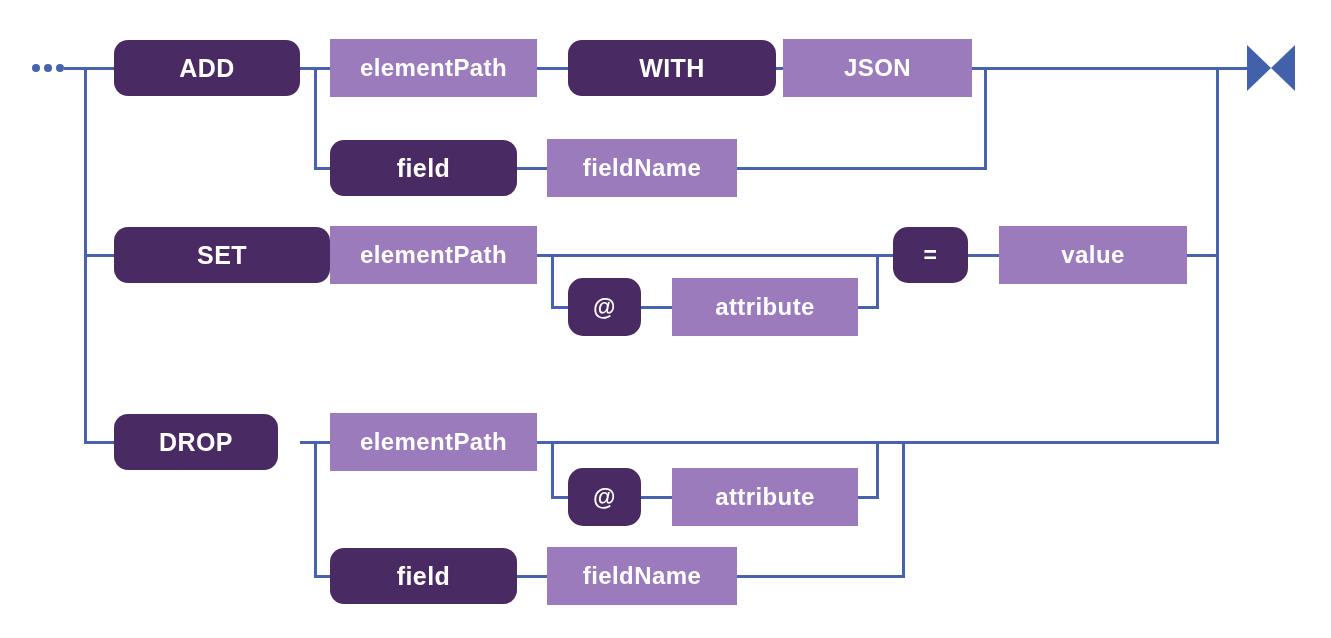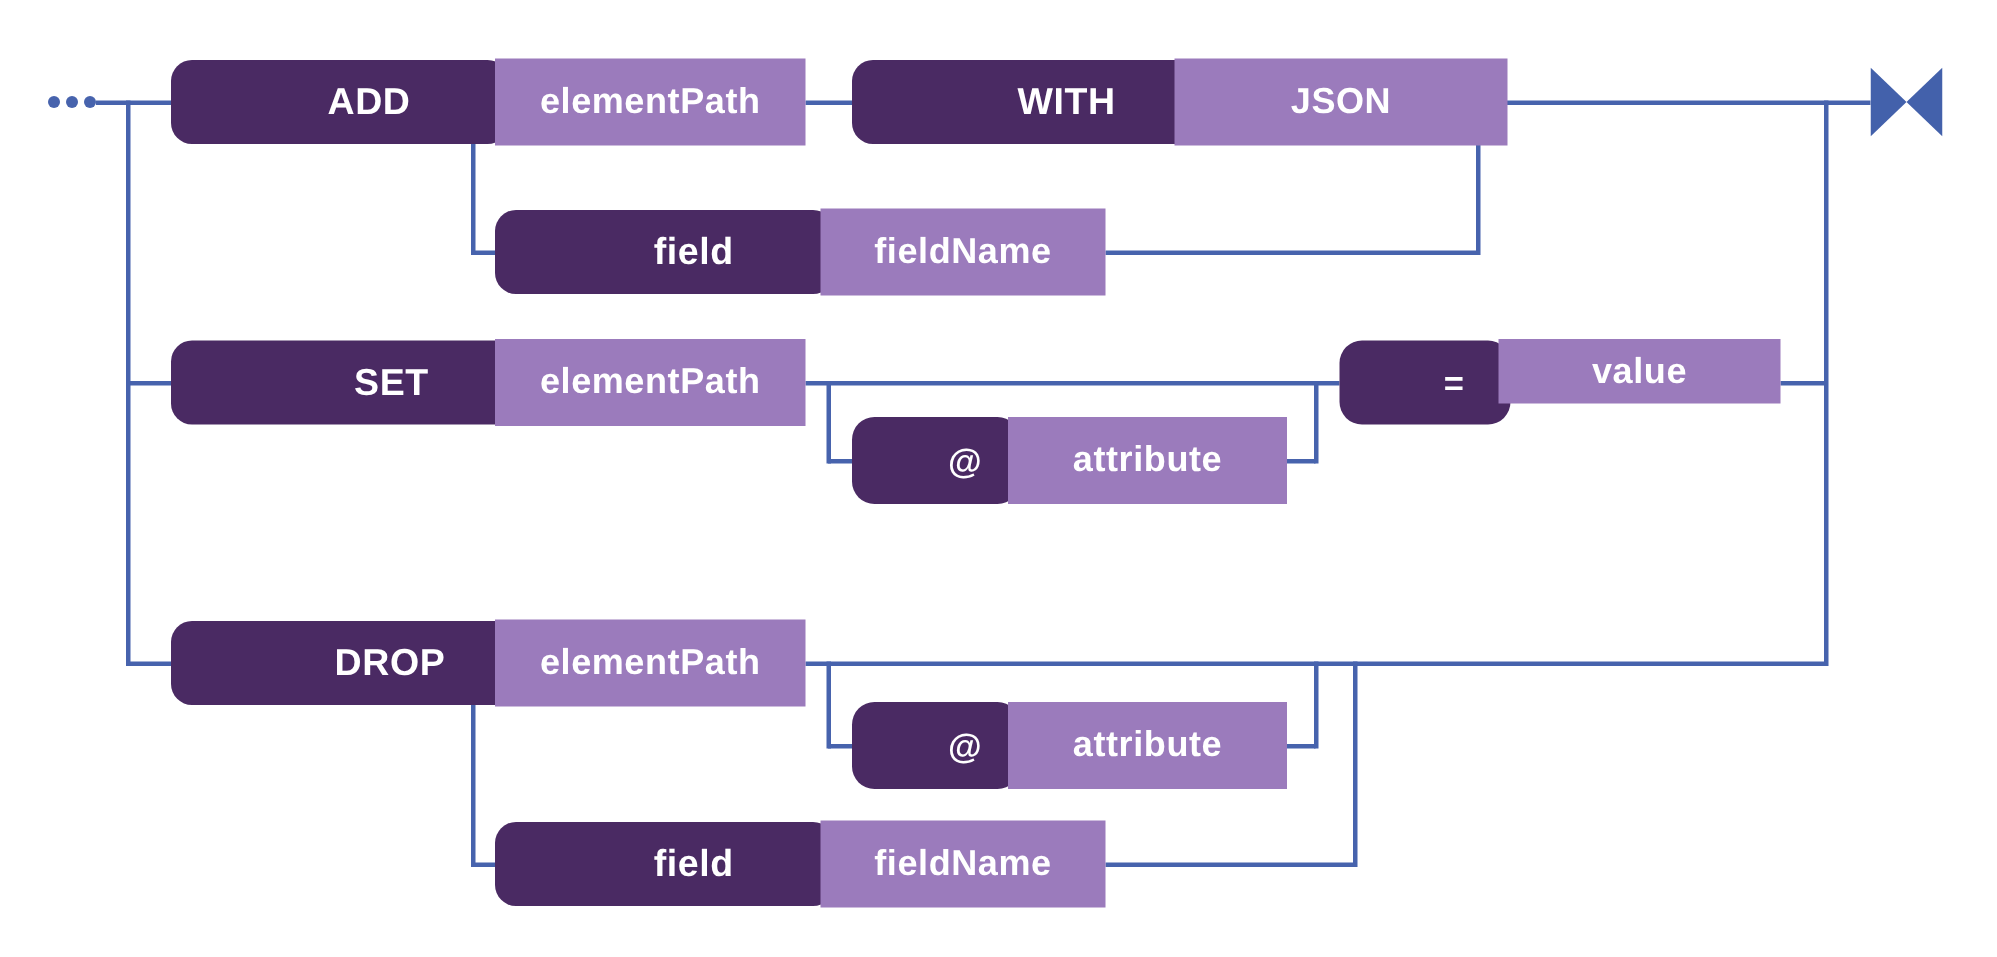--- a/index.html
+++ b/index.html
@@ -19,21 +19,21 @@
     overflow:hidden;
   }
   .box{
     position:absolute;
     display:flex;align-items:center;justify-content:center;
     color:var(--text);
     font-weight:bold;
     letter-spacing:0.4px;
     z-index:2;
   }
-  .kw{background:var(--keyword-bg);border-radius:14px;font-size:25px;padding-left:39px;}
+  .kw{background:var(--keyword-bg);border-radius:14px;font-size:25px;}
   .kw.small{border-radius:15px;font-size:23px;}
   .nt{background:var(--nonterminal-bg);font-size:24px;}
   .h{position:absolute;height:3px;background:var(--line);z-index:1;}
   .v{position:absolute;width:3px;background:var(--line);z-index:1;}
   .dots{position:absolute;left:32px;top:64px;display:flex;gap:4px;z-index:2;}
   .dots span{width:8px;height:8px;border-radius:50%;background:var(--line);}
   .terminal{position:absolute;left:1247px;top:45px;z-index:2;}
 </style>
 </head>
 <body>
@@ -85,32 +85,32 @@
   <div class="v" style="left:876px;top:254px;height:55px"></div>
   <div class="v" style="left:1216px;top:67px;height:377px"></div>
   <div class="v" style="left:551px;top:441px;height:58px"></div>
   <div class="v" style="left:876px;top:441px;height:58px"></div>
   <div class="v" style="left:314px;top:441px;height:137px"></div>
   <div class="v" style="left:902px;top:441px;height:137px"></div>
 
   <div class="box kw" style="left:114px;top:40px;width:186px;height:56px">ADD</div>
   <div class="box nt" style="left:330px;top:39px;width:207px;height:58px">elementPath</div>
   <div class="box kw" style="left:568px;top:40px;width:208px;height:56px">WITH</div>
-  <div class="box nt" style="left:783px;top:39px;width:222px;height:58px">JSON</div>
+  <div class="box nt" style="left:783px;top:39px;width:189px;height:58px">JSON</div>
   <div class="box kw" style="left:330px;top:140px;width:187px;height:56px">field</div>
   <div class="box nt" style="left:547px;top:139px;width:190px;height:58px">fieldName</div>
 
   <div class="box kw" style="left:114px;top:227px;width:216px;height:56px">SET</div>
   <div class="box nt" style="left:330px;top:226px;width:207px;height:58px">elementPath</div>
   <div class="box kw small" style="left:568px;top:278px;width:73px;height:58px">@</div>
   <div class="box nt" style="left:672px;top:278px;width:186px;height:58px">attribute</div>
   <div class="box kw small" style="left:893px;top:227px;width:75px;height:56px">=</div>
-  <div class="box nt" style="left:999px;top:226px;width:188px;height:43px">value</div>
+  <div class="box nt" style="left:999px;top:226px;width:188px;height:58px">value</div>
 
-  <div class="box kw" style="left:114px;top:414px;width:214px;height:56px">DROP</div>
+  <div class="box kw" style="left:114px;top:414px;width:164px;height:56px">DROP</div>
   <div class="box nt" style="left:330px;top:413px;width:207px;height:58px">elementPath</div>
   <div class="box kw small" style="left:568px;top:468px;width:73px;height:58px">@</div>
   <div class="box nt" style="left:672px;top:468px;width:186px;height:58px">attribute</div>
   <div class="box kw" style="left:330px;top:548px;width:187px;height:56px">field</div>
   <div class="box nt" style="left:547px;top:547px;width:190px;height:58px">fieldName</div>
 
   <svg class="terminal" width="48" height="46" viewBox="0 0 48 46">
     <path d="M0 0 L24 23 L0 46 Z" fill="var(--terminal)"></path>
     <path d="M48 0 L24 23 L48 46 Z" fill="var(--terminal)"></path>
   </svg>

